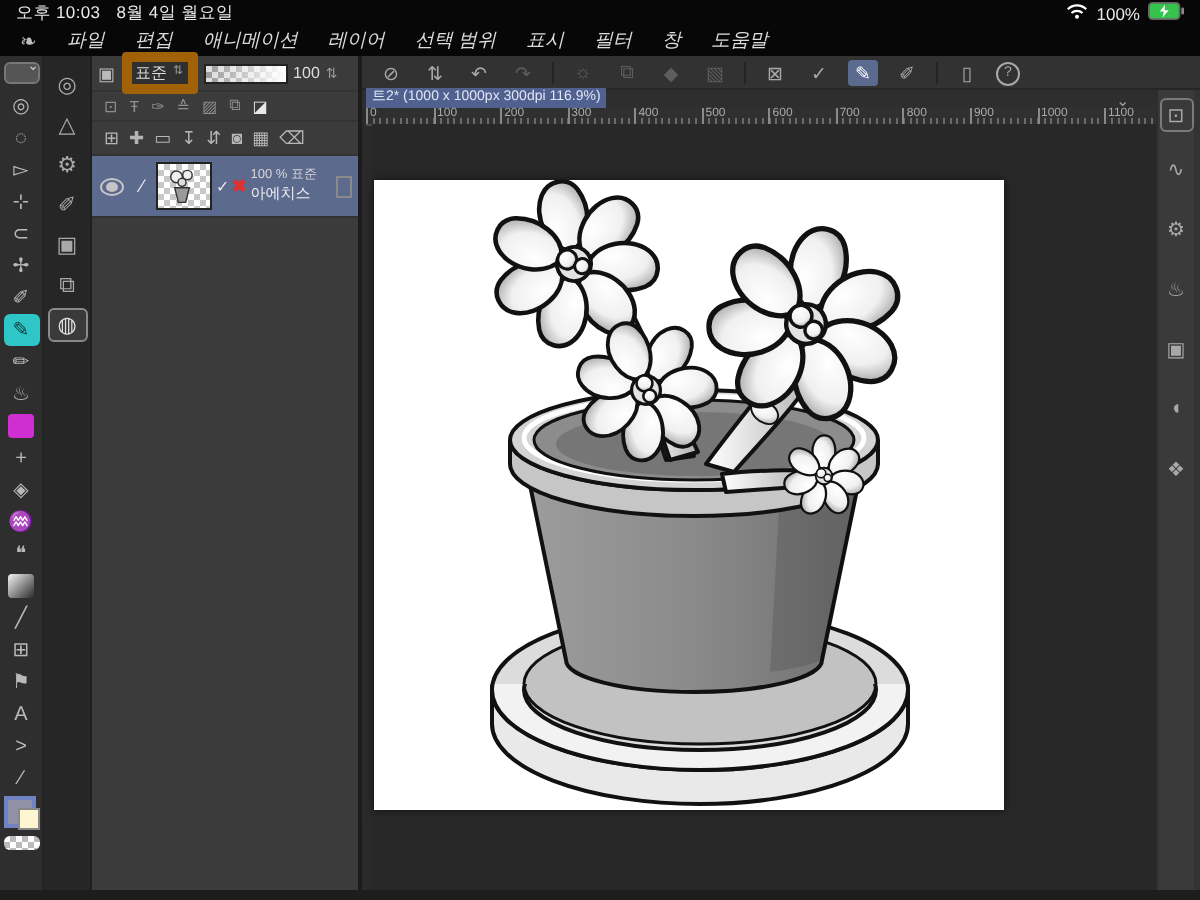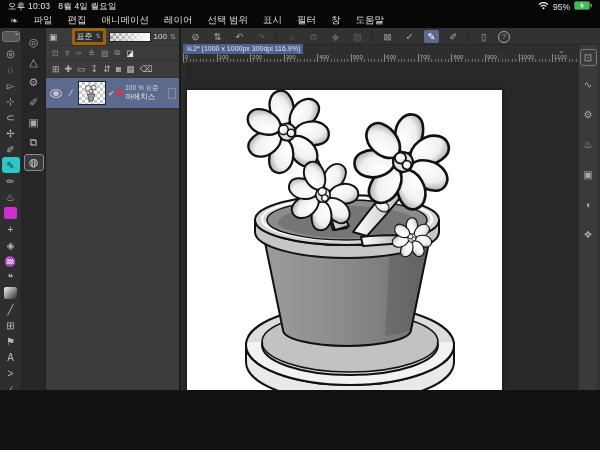--- a/index.html
+++ b/index.html
@@ -1,27 +1,27 @@
 <!DOCTYPE html>
 <html><head>
 <meta charset="utf-8">
 <style>
   html,body{margin:0;padding:0;background:#111;}
-  #app{position:relative;width:600px;height:390px;overflow:hidden;
+  #app{position:relative;width:600px;height:450px;overflow:hidden;
        font-family:"Liberation Sans",sans-serif;background:#2a2a2a;color:#ccc;
        -webkit-font-smoothing:antialiased;}
   
   .statusbar{position:absolute;left:0;top:0;width:600px;height:13px;background:#070707;
              display:flex;align-items:center;justify-content:space-between;padding:0 8px;box-sizing:border-box;}
   .statusbar .left{font-size:8.5px;color:#e8e8e8;letter-spacing:.2px;display:flex;gap:8px;}
   .statusbar .right{display:flex;align-items:center;gap:4px;font-size:8.5px;color:#e8e8e8;}
   .menubar{position:absolute;left:0;top:13px;width:600px;height:15px;background:#070707;
            display:flex;align-items:center;gap:15px;padding-left:10px;box-sizing:border-box;}
   .menubar .logo{color:#bdbdbd;font-size:10px;}
-  .menubar span.mi{font-size:9.5px;color:#dcdcdc;}
+  .menubar span.mi{font-size:9.5px;color:#dcdcdc;font-style:italic;}
   
   .commandbar{position:absolute;left:0;top:28px;width:600px;height:17px;background:#323232;
               border-bottom:1px solid #262626;box-sizing:border-box;}
   .cmdicons{position:absolute;left:188px;top:28px;height:17px;display:flex;align-items:center;gap:7px;}
   .cmdicons .ci{width:15px;height:13px;display:flex;align-items:center;justify-content:center;
                 font-size:9.5px;color:#a8a8a8;border-radius:2px;}
   .cmdicons .ci.dim{color:#5e5e5e;}
   .cmdicons .ci.active{background:#5a6b8f;color:#fff;}
   .cmdicons .sep{width:1px;height:11px;background:#232323;}
   .ci.circle{border:1px solid #a8a8a8;border-radius:50%;width:10px;height:10px;font-size:7px;}
@@ -60,22 +60,22 @@
   .subcol{position:absolute;left:22px;top:28px;width:24px;height:417px;background:#262626;
           display:flex;flex-direction:column;align-items:center;padding-top:6px;box-sizing:border-box;border-right:1px solid #1f1f1f;}
   .subcol .tool{width:20px;height:17px;margin-bottom:3px;display:flex;align-items:center;justify-content:center;
                 font-size:11px;color:#a9a9a9;border-radius:3px;flex:0 0 auto;}
   .subcol .tool.active{border:1px solid #8a8a8a;background:#3a3a3a;color:#ddd;box-sizing:border-box;}
   
   .layers{position:absolute;left:46px;top:28px;width:135px;height:417px;background:#3b3b3b;
           border-right:2px solid #1c1c1c;box-sizing:border-box;}
   .lp-r1{display:flex;align-items:center;height:17px;gap:3px;padding:0 3px;border-bottom:1px solid #333;}
   .lp-r1 .bm-ico{font-size:9px;color:#bbb;}
-  .lp-r1 .bm-sel{background:#2f2f2f;border:3px solid #a16207;border-radius:2px;font-size:8px;color:#ddd;
-                 padding:0 2px;height:11px;line-height:11px;display:flex;gap:3px;align-items:center;margin-left:11px;}
+  .lp-r1 .bm-sel{background:#2f2f2f;border:5px solid #a16207;border-radius:2px;font-size:8px;color:#ddd;
+                 padding:0 2px;height:11px;line-height:11px;display:flex;gap:3px;align-items:center;}
   .lp-r1 .bm-sel .chev{font-size:6px;color:#999;}
   .op-slider{width:40px;height:8px;border:1px solid #222;
         background-image:linear-gradient(90deg,rgba(255,255,255,0),#fff),
                          linear-gradient(45deg,#999 25%,transparent 25%,transparent 75%,#999 75%),
                          linear-gradient(45deg,#999 25%,transparent 25%,transparent 75%,#999 75%);
         background-position:0 0,0 0,3px 3px;background-size:100% 100%,6px 6px,6px 6px;background-color:#ddd;}
   .op-val{font-size:8px;color:#ddd;}
   .op-step{font-size:7px;color:#999;}
   .lp-r2,.lp-r3{display:flex;align-items:center;height:14px;gap:6px;padding:0 6px;border-bottom:1px solid #333;}
   .lp-r2 .oi{font-size:8px;color:#8f8f8f;}
@@ -122,21 +122,21 @@
       <span>8월 4일 월요일</span>
     </div>
     <div class="right">
       <span>
         <svg width="11" height="9" viewBox="0 0 12 9">
             <path d="M1,3.5 A7,7 0 0 1 11,3.5" stroke="#fff" stroke-width="1.2" fill="none"></path>
             <path d="M3,5.6 A4.4,4.4 0 0 1 9,5.6" stroke="#fff" stroke-width="1.2" fill="none"></path>
             <circle cx="6" cy="7.6" r="1.1" fill="#fff"></circle>
           </svg>
       </span>
-      <span>95%</span>
+      <span>100%</span>
       <span>
         <svg width="18" height="9" viewBox="0 0 20 10">
             <rect x="0.5" y="0.5" width="17" height="9" rx="2" fill="#35c24d" stroke="#666"></rect>
             <rect x="18.5" y="3" width="1.5" height="4" rx="0.7" fill="#888"></rect>
             <path d="M9.5,1.5 L6.5,5.3 H8.8 L8,8.7 L11.5,4.6 H9.2 Z" fill="#fff"></path>
           </svg>
       </span>
     </div>
   </div>
 

